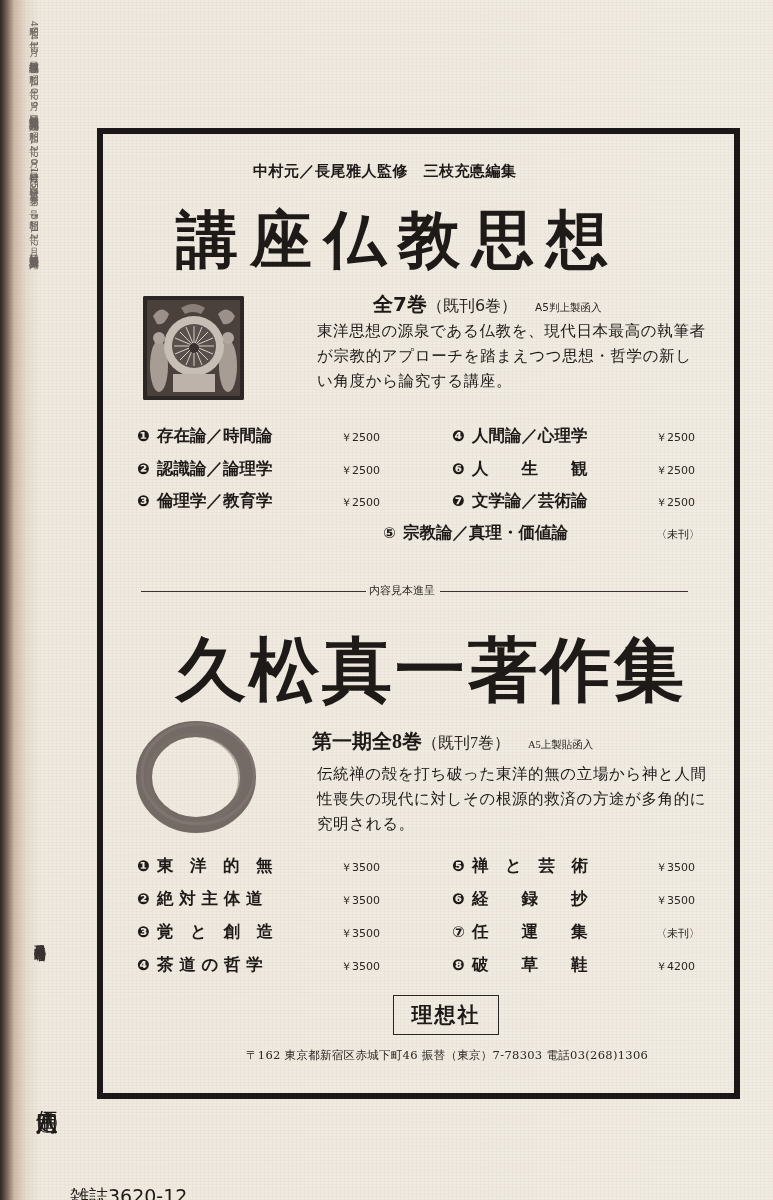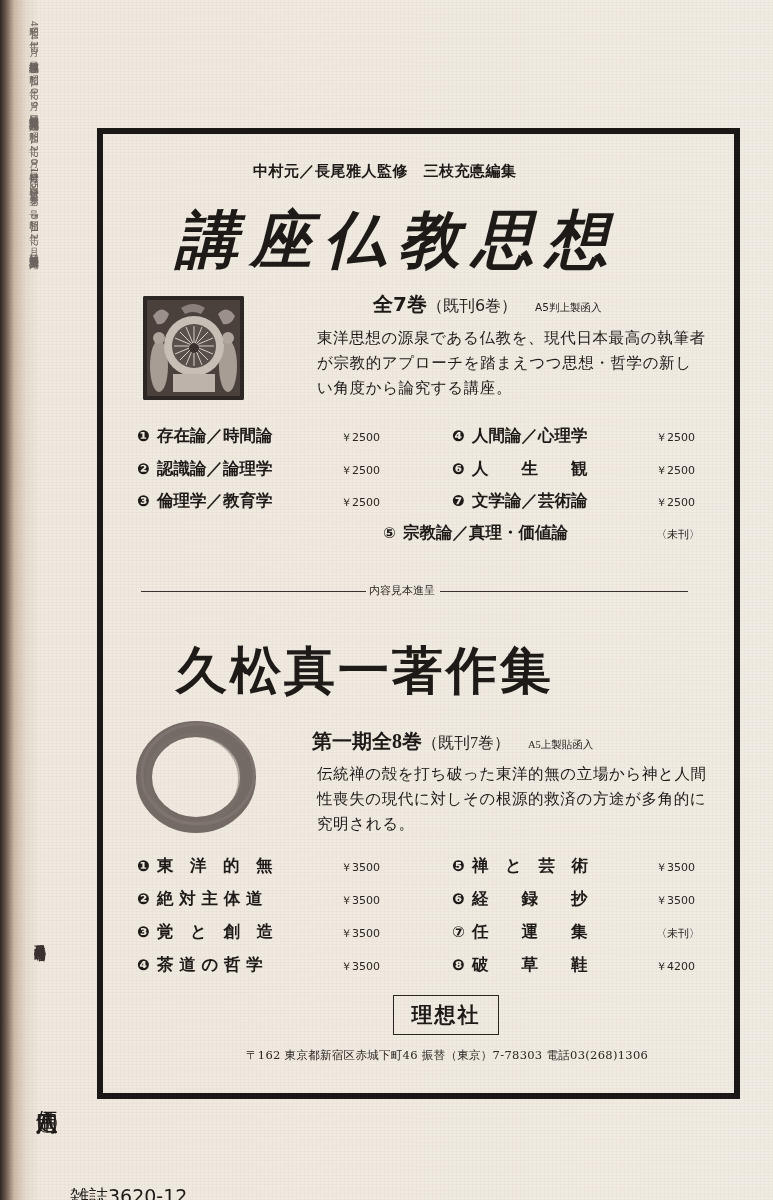--- a/index.html
+++ b/index.html
@@ -33,40 +33,40 @@
     position:absolute; left:70px; top:1184px; font-size:19px; color:#1e1a18;
     font-family:"DejaVu Sans", sans-serif; white-space:nowrap;
   }
   
   .ad-frame {
     position:absolute; left:97px; top:128px; width:631px; height:959px;
     border:6px solid #1b1716; background:transparent;
   }
   .abs { position:absolute; white-space:nowrap; }
   .editors { left:253px; top:162px; font-size:15px; font-weight:bold; font-family:"DejaVu Sans", sans-serif; letter-spacing:0.5px;text-align:right; }
-  .title1 { left:176px; top:200px; font-size:62px; font-weight:bold; letter-spacing:12px; line-height:80px;font-style:italic; }
+  .title1 { left:176px; top:200px; font-size:62px; font-weight:bold; letter-spacing:12px; line-height:80px; }
   .vol-line { left:373px; top:291px; font-family:"DejaVu Sans", sans-serif; }
   .vol-main { font-size:20px; font-weight:bold; }
   .vol-sub { font-size:16px; color:#2a2422; }
   .vol-fmt { font-size:10.5px; margin-left:18px; color:#2a2422; }
   .desc { left:317px; font-size:15.5px; line-height:25px; font-family:"DejaVu Sans", sans-serif; letter-spacing:0.6px; white-space:normal; width:390px; }
-  .desc1 { top:326px; }
+  .desc1 { top:319px; }
   .desc2 { top:762px; }
   .img1 {
     left:143px; top:296px; width:101px; height:104px; background:#2c2624;
     border-radius:2px; overflow:hidden;
   }
   .img2 { left:134px; top:717px; width:123px; height:117px; }
   .vol-row { position:absolute; font-size:16.5px; font-weight:bold; font-family:"DejaVu Serif", serif; white-space:nowrap; display:flex; align-items:baseline; }
   .vol-row .num { display:inline-block; width:20px; font-family:"DejaVu Sans", sans-serif; font-size:15px; }
   .vol-row .t { display:inline-block; }
   .price { position:absolute; font-size:11px; color:#2a2422; font-family:"DejaVu Sans", sans-serif; white-space:nowrap; }
   .divider-line { position:absolute; top:591px; height:1px; background:#3a3230; }
   .divider-text { left:369px; top:583px; font-size:11px; font-family:"DejaVu Sans", sans-serif; color:#2a2422; }
-  .title2 { left:176px; top:630px; font-size:51px; font-weight:bold; letter-spacing:3px; line-height:80px; }
+  .title2 { left:176px; top:630px; font-size:70px; font-weight:bold; letter-spacing:3px; line-height:80px; }
   .vol-line2 { left:312px; top:728px; font-family:Liberation Serif, serif; }
   .publisher-box {
     position:absolute; left:356px; top:995px; width:104px; height:38px;
     border:1.5px solid #2a2422; text-align:center; line-height:38px;
     font-size:21px; font-weight:bold; letter-spacing:2px;margin-left:37px;
   }
   .address { left:206px; top:1048px; font-size:11.5px; font-family:"DejaVu Serif", serif; color:#2a2422; letter-spacing:0.3px;margin-left:40px; }
 </style>
 </head>
 <body>

